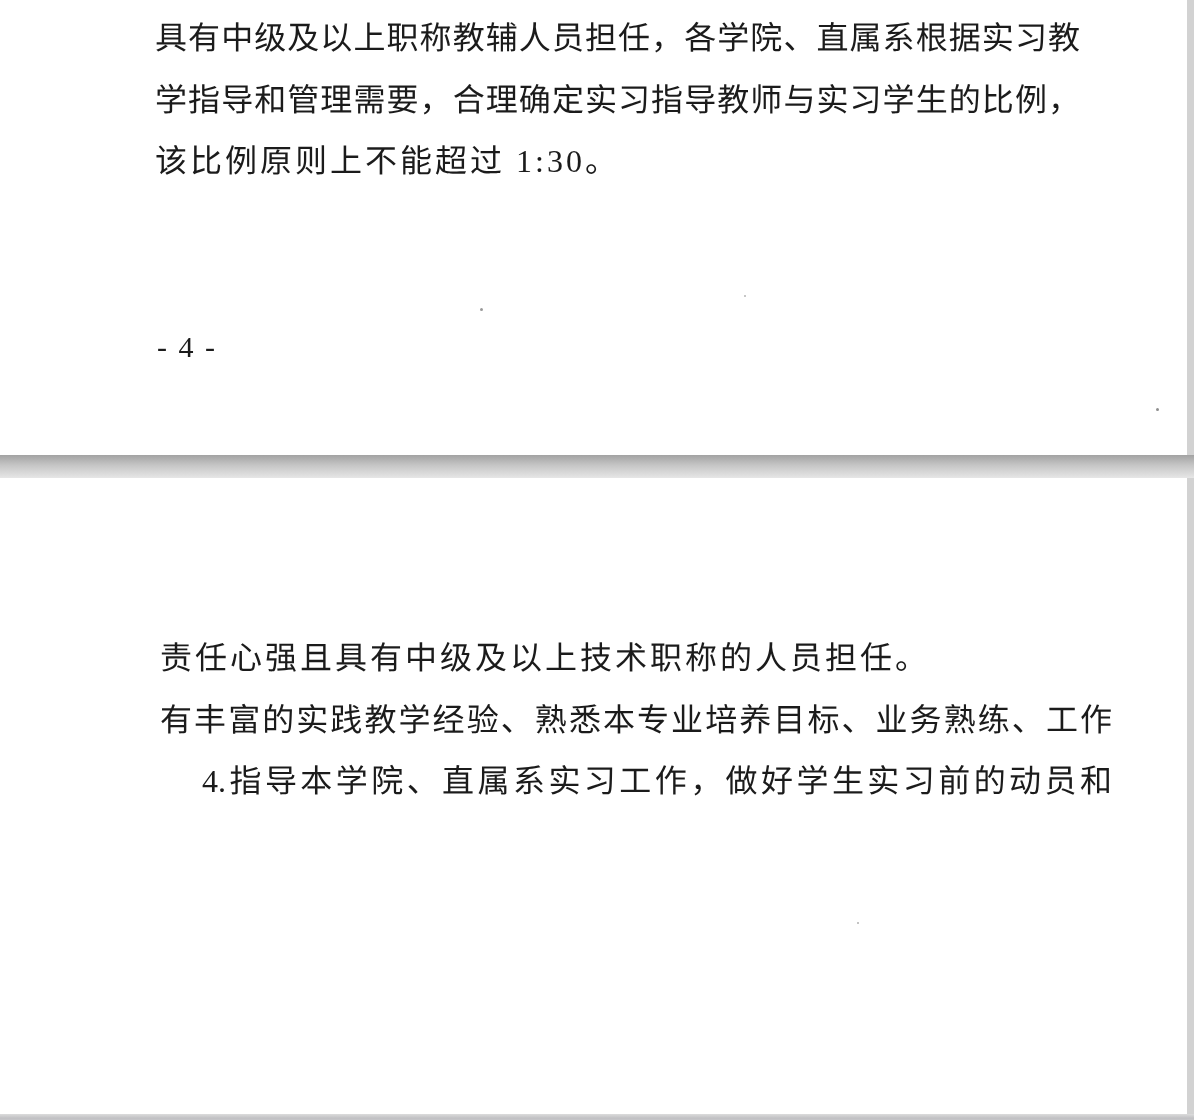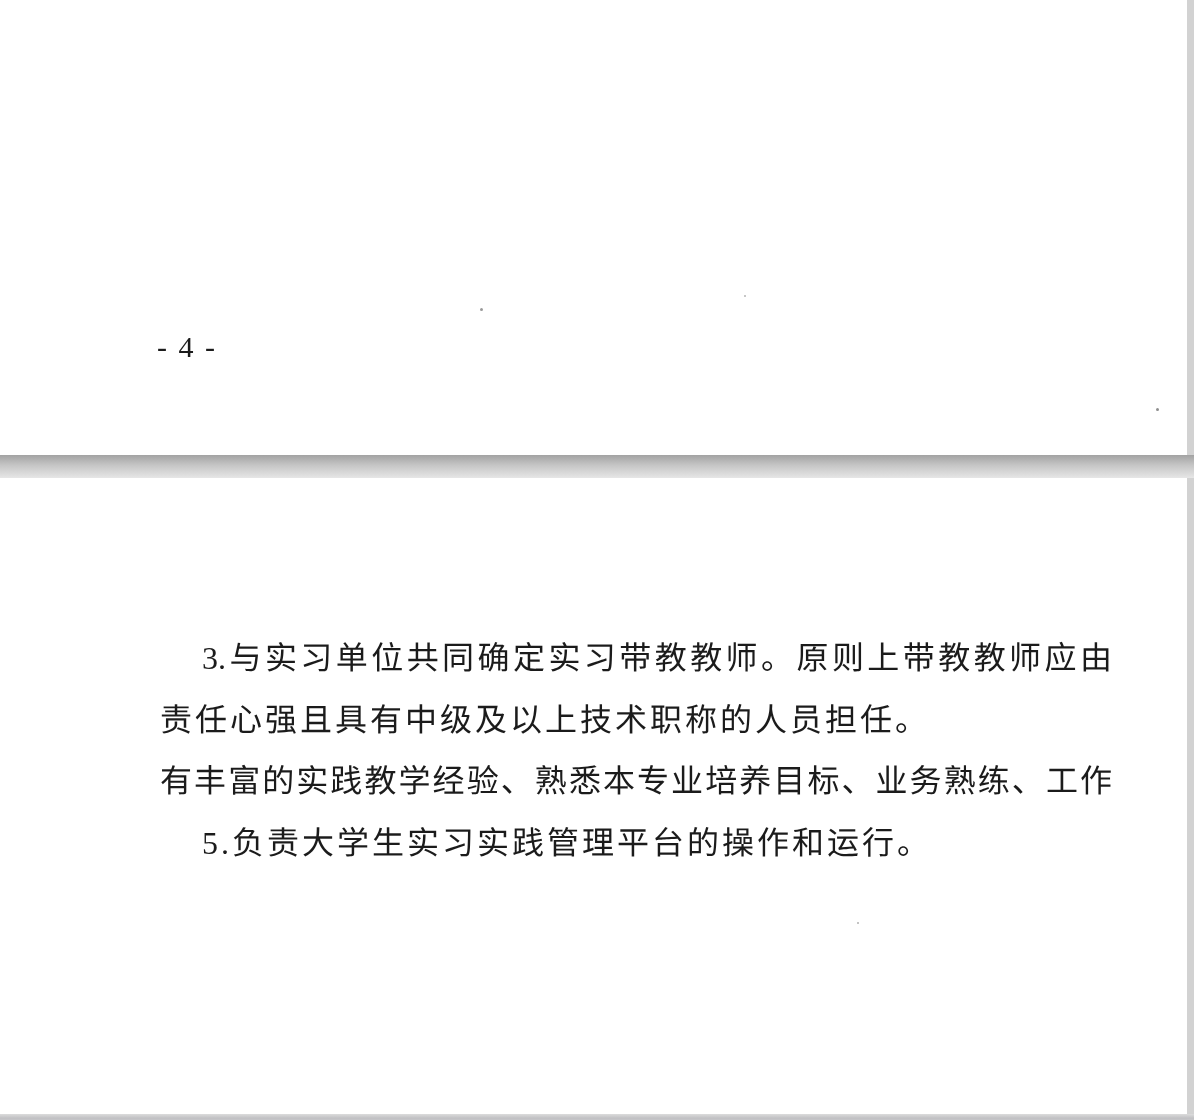--- a/index.html
+++ b/index.html
@@ -69,31 +69,35 @@
   }
   #speck-1 { left: 480px; top: 308px; width: 3px; height: 3px; background: #9a9a9a; }
   #speck-2 { left: 744px; top: 295px; width: 2px; height: 2px; background: #b4b4b4; }
   #speck-3 { left: 1156px; top: 408px; width: 3px; height: 3px; background: #8e8e8e; }
   #speck-4 { left: 857px; top: 444px; width: 2px; height: 2px; background: #b0b0b0; }
 </style>
 </head>
 <body>
 
 <div class="page" id="page-4">
+  <div class="textblock" id="page4-text">
+    <div class="line fill">具有中级及以上职称教辅人员担任，各学院、直属系根据实习教</div>
+    <div class="line fill">学指导和管理需要，合理确定实习指导教师与实习学生的比例，</div>
+    <div class="line plain">该比例原则上不能超过 1:30。</div>
+  </div>
   <div class="page-number">- 4 -</div>
   <div class="speckle" id="speck-1"></div>
   <div class="speckle" id="speck-2"></div>
   <div class="speckle" id="speck-3"></div>
 </div>
 
 <div class="page-gap"></div>
 
 <div class="page" id="page-5">
   <div class="textblock" id="page5-text">
-    <div class="line fill indent">3.与实习单位共同确定实习带教教师。原则上带教教师应由</div>
     <div class="line plain">责任心强且具有中级及以上技术职称的人员担任。</div>
     <div class="line fill">有丰富的实践教学经验、熟悉本专业培养目标、业务熟练、工作</div>
-    <div class="line plain indent">5.负责大学生实习实践管理平台的操作和运行。</div>
+    <div class="line fill indent">4.指导本学院、直属系实习工作，做好学生实习前的动员和</div>
   </div>
   <div class="speckle" id="speck-4"></div>
 </div>
 
 <div class="bottom-gap"></div>
 
 </body></html>

